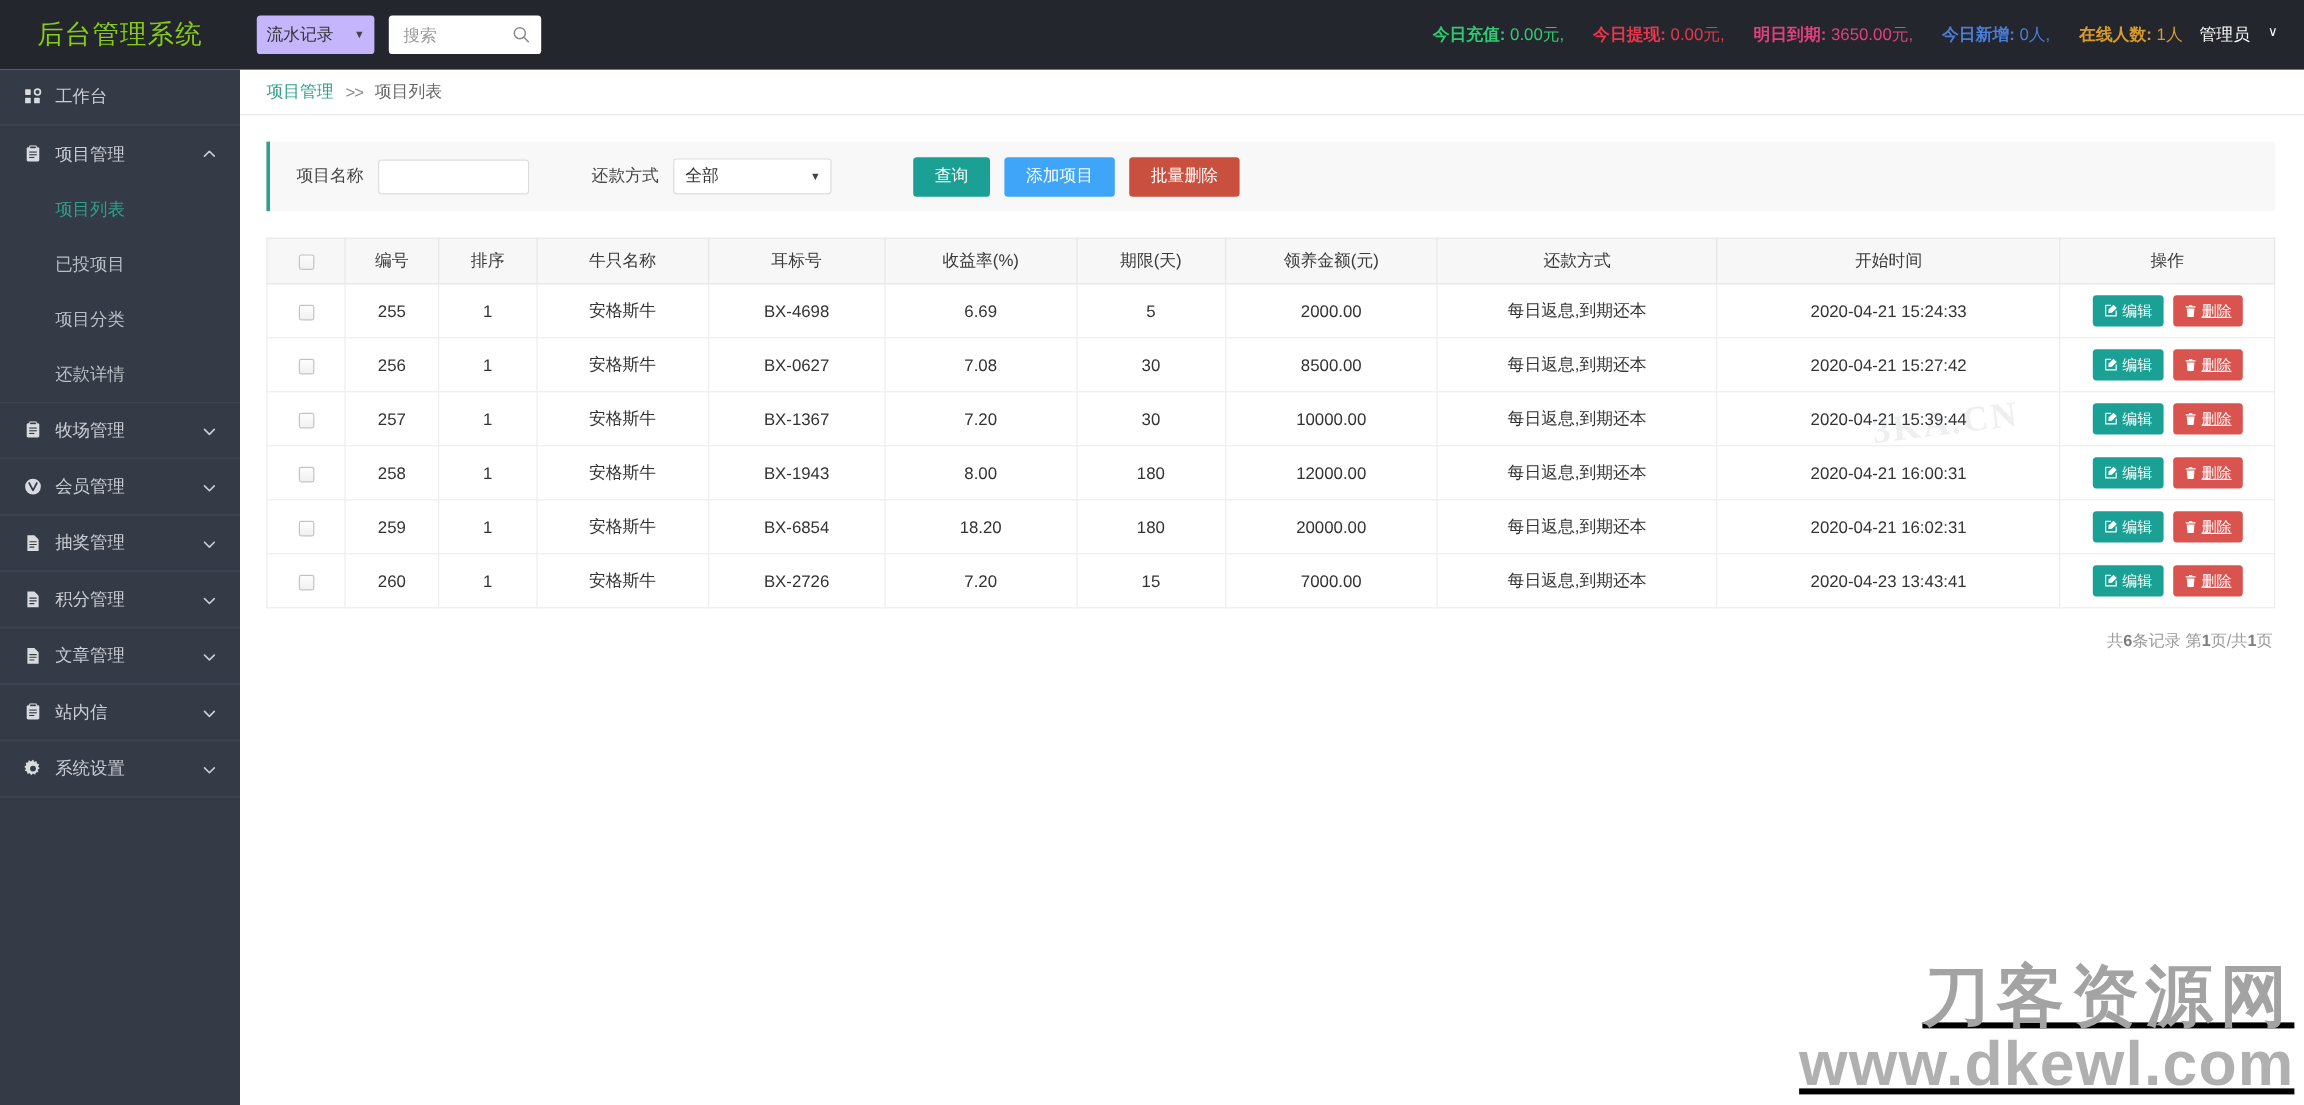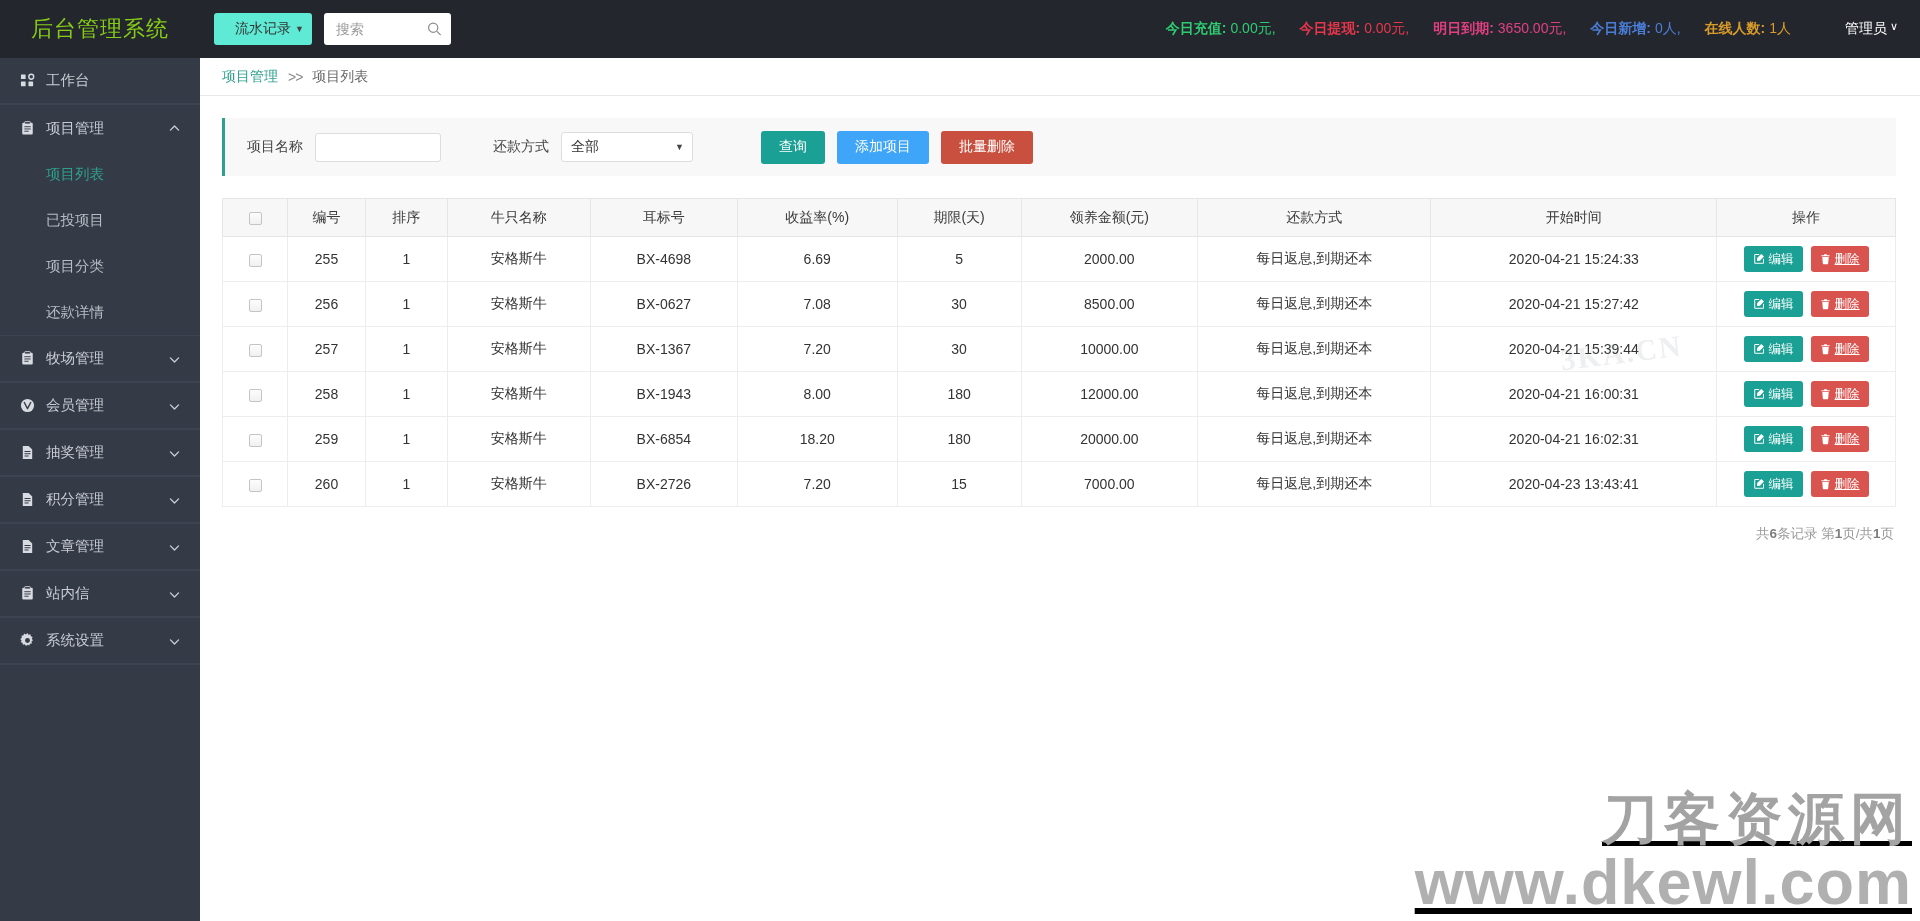--- a/index.html
+++ b/index.html
@@ -21,26 +21,25 @@
   }
   .brand {
     width: 200px; flex: 0 0 200px;
     color: #84cc16; font-size: 22px; letter-spacing: 1px;
     text-align: center;
   }
   .hdr-select {
     position: relative;
     margin-left: 14px;
     width: 98px; height: 32px;
-    background: #5eead4; border-radius: 3px;
+    background: #c4b5fd; border-radius: 3px;
     display: flex; align-items: center;
     padding: 0 8px;
     font-size: 14px; color: #333;
     cursor: pointer;
-    justify-content: center;
   }
   .hdr-select .caret {
     position: absolute; right: 8px; top: 50%;
     transform: translateY(-50%);
     font-size: 9px; color: #444;
   }
   .hdr-search {
     position: relative;
     margin-left: 12px;
     width: 127px; height: 32px;
@@ -64,23 +63,22 @@
     display: flex; align-items: center;
     padding-right: 22px;
     font-size: 14px;
     white-space: nowrap;
   }
   .stat { margin-left: 10px; margin-right: 14px; }
   .stat .lbl { font-weight: bold; }
   .stat .val { font-weight: normal; }
   .admin {
     color: #ffffff; font-size: 14px;
-    display: flex; align-items: flex-start; gap: 3px;
+    display: flex; align-items: flex-start; gap: 15px;
     cursor: pointer;
-    margin-left: 40px;
   }
   .admin .dn { font-size: 11px; }
 
   
   .sidebar {
     position: absolute; top: 58px; left: 0;
     width: 200px; height: 863px;
     background: #343a46;
     overflow: hidden;
   }
@@ -250,21 +248,21 @@
     text-decoration: underline;
   }
   .wm-main .l1 {
     font-size: 56px; font-weight: bold;
     color: #a3a3a3;
     letter-spacing: 6px;
     line-height: 1.05;
     font-family: "DejaVu Sans", sans-serif;
   }
   .wm-main .l2 {
-    font-size: 63px; font-weight: bold;
+    font-size: 52px; font-weight: bold;
     color: #b0b0b0;
     letter-spacing: 1px;
     line-height: 1.05;
     font-family: "Liberation Sans", sans-serif;
   }
 </style>
 </head>
 <body>
 
 <div class="topbar">

